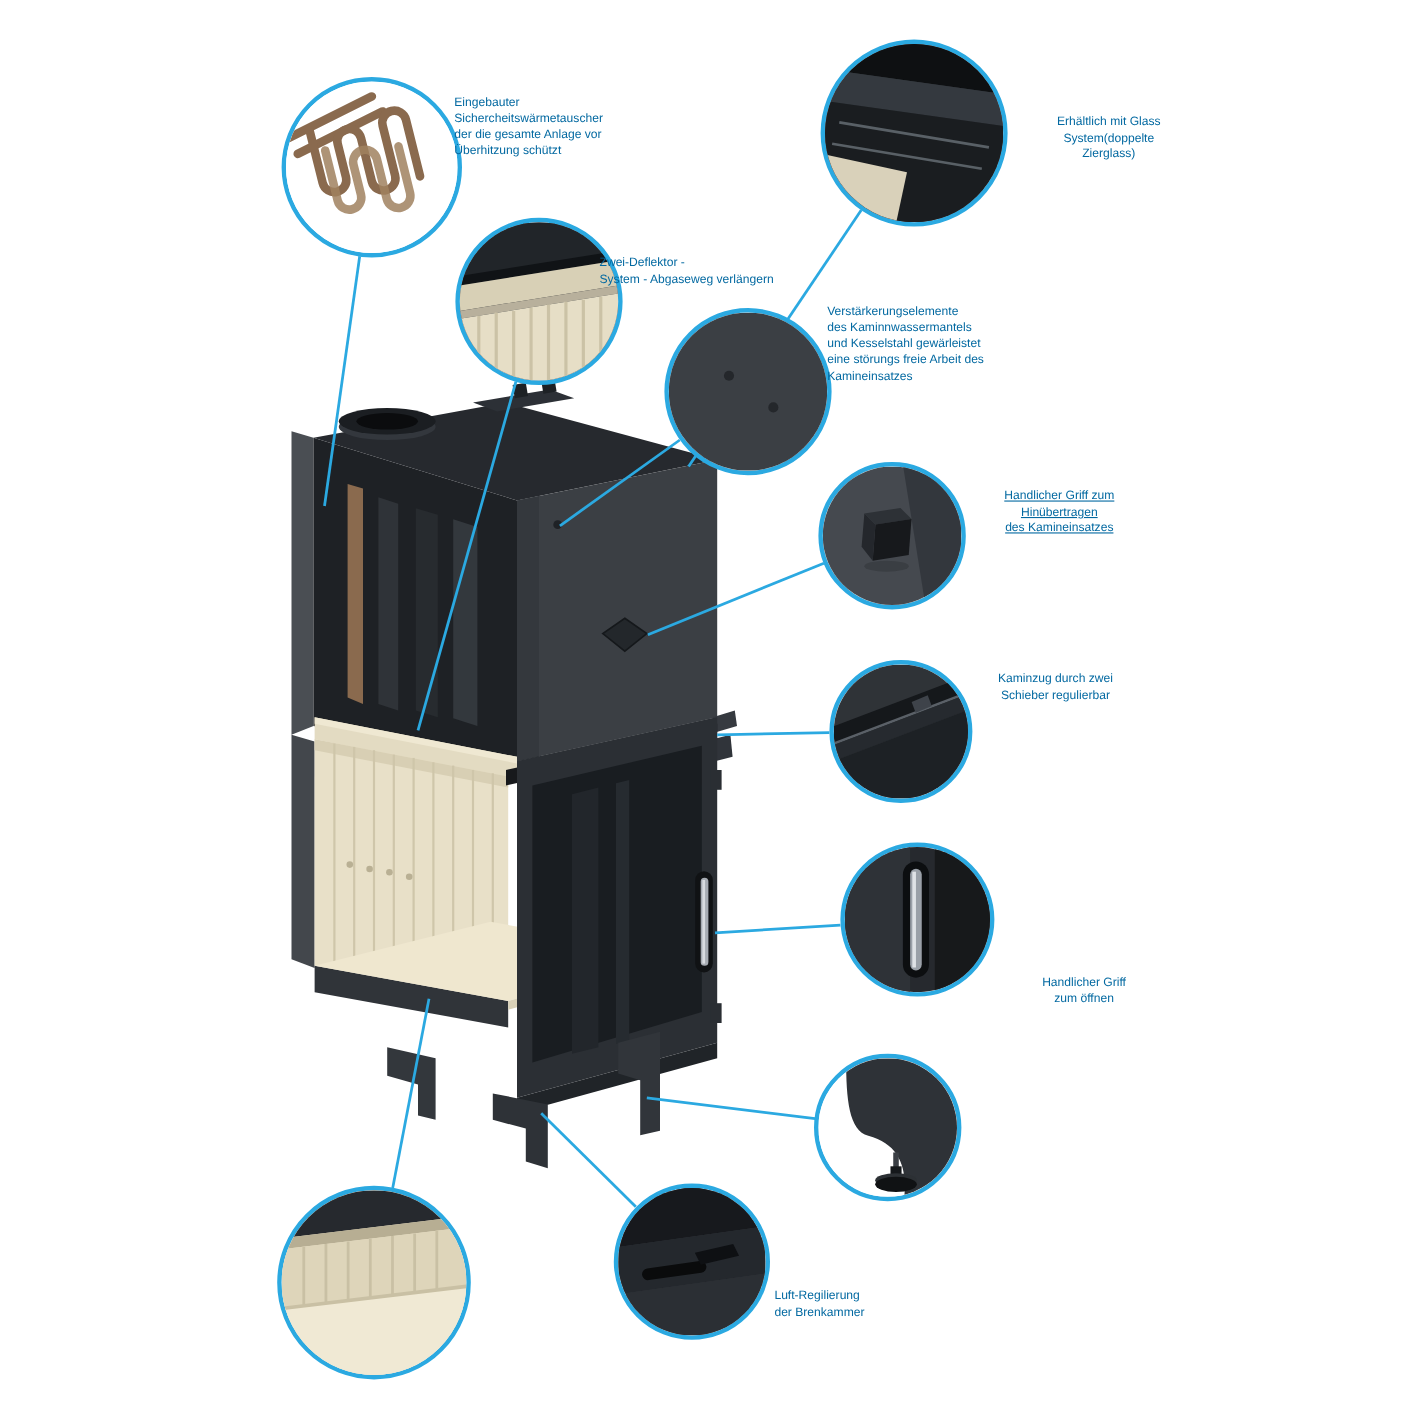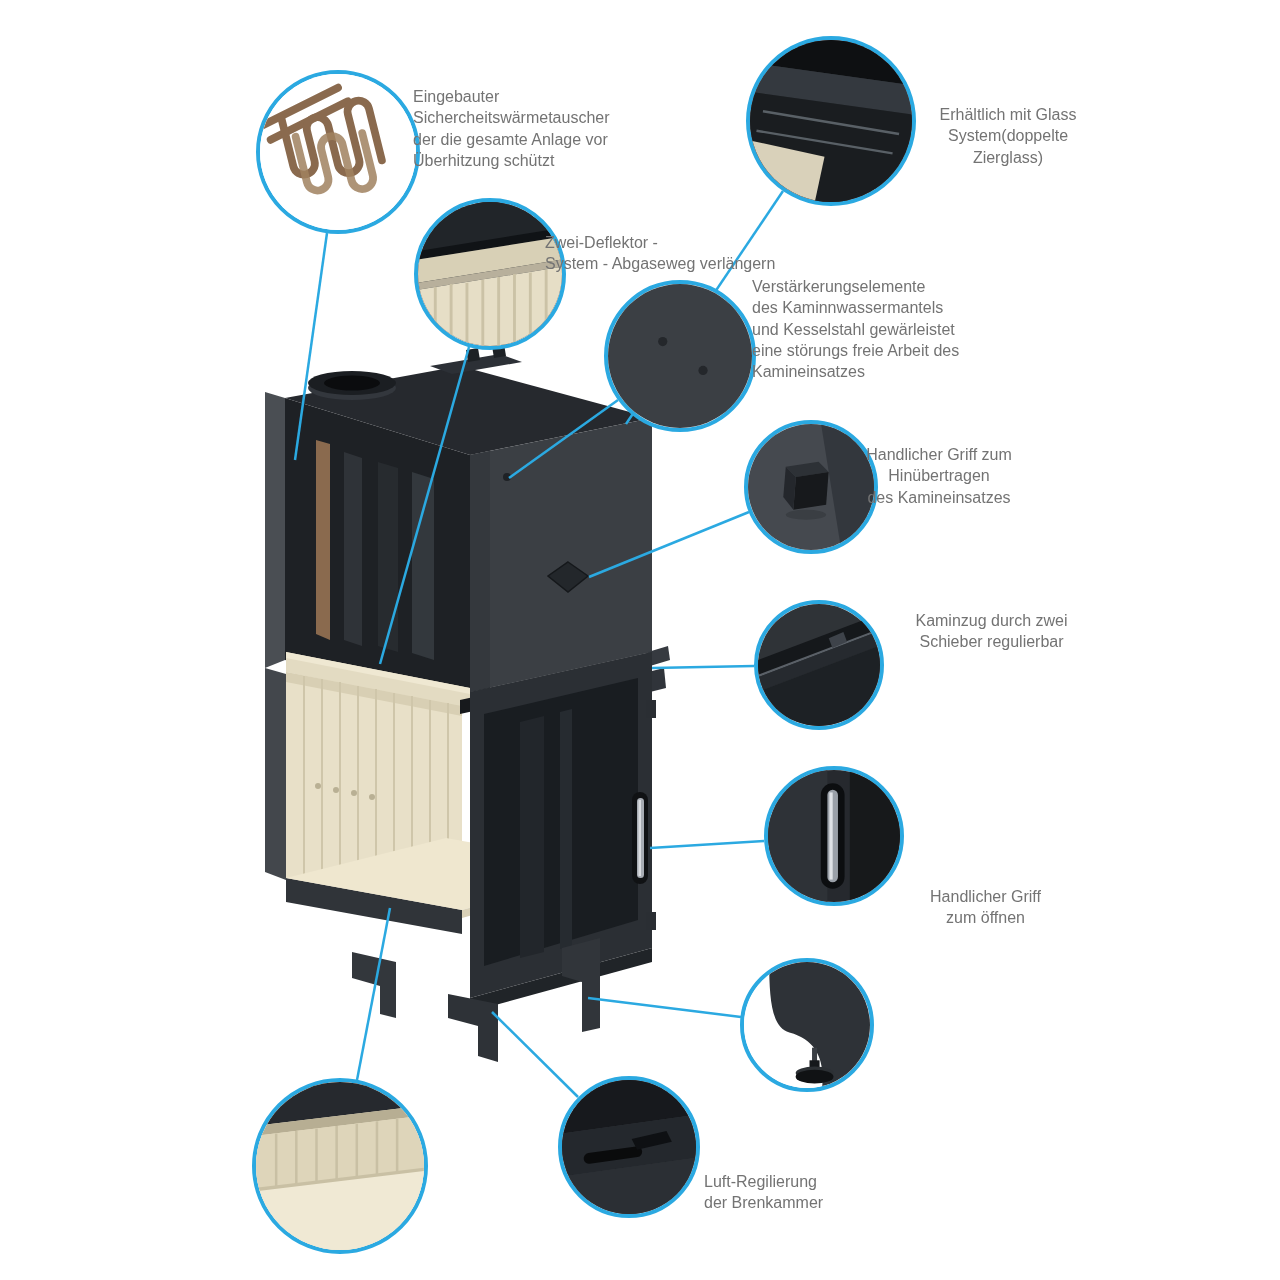--- a/index.html
+++ b/index.html
@@ -2,22 +2,22 @@
 <html><head>
 <meta charset="utf-8">
 <style>
   html,body{margin:0;padding:0;background:#fff;}
   .stage{position:relative;width:1280px;height:1280px;background:#ffffff;
          font-family:"Liberation Sans",sans-serif;overflow:hidden;}
   .layer{position:absolute;left:0;top:0;width:1280px;height:1280px;pointer-events:none;}
   .callout-circle{position:absolute;border-radius:50%;border:4px solid #2BA9E1;
          overflow:hidden;box-sizing:border-box;background:#fff;}
   .callout-circle svg{display:block;width:100%;height:100%;}
-  .label{position:absolute;white-space:pre-line;font-size:16px;line-height:1.33;
-         color:#737373;}
+  .label{position:absolute;white-space:pre-line;font-size:11px;line-height:1.33;
+         color:#0369a1;}
   .label.center{text-align:center;}
 </style>
 </head>
 <body>
 
 <div class="stage">
 
   <svg class="layer" viewBox="0 0 1280 1280">
 
     <g>
@@ -252,23 +252,23 @@
   <div class="label" style="left:903px;top:104px;width:210px;text-align:center;">Erhältlich mit Glass
 System(doppelte
 Zierglass)</div>
   <div class="label" style="left:545px;top:232px;width:290px;">Zwei-Deflektor -
 System - Abgaseweg verlängern</div>
   <div class="label" style="left:752px;top:276px;width:272px;">Verstärkerungselemente
 des Kaminnwassermantels
 und Kesselstahl gewärleistet
 eine störungs freie Arbeit des
 Kamineinsatzes</div>
-  <div class="label center" style="left:832px;top:444px;width:214px;">Handlicher Griff zum
+  <div class="label center" style="left:856px;top:444px;width:214px;text-decoration:underline;">Handlicher Griff zum
 Hinübertragen
 des Kamineinsatzes</div>
-  <div class="label center" style="left:884px;top:610px;width:215px;">Kaminzug durch zwei
+  <div class="label center" style="left:852px;top:610px;width:215px;">Kaminzug durch zwei
 Schieber regulierbar</div>
   <div class="label center" style="left:898px;top:886px;width:175px;">Handlicher Griff
 zum öffnen</div>
   <div class="label" style="left:704px;top:1155px;width:185px;margin-top:16px;">Luft-Regilierung
 der Brenkammer</div>
 
 </div>
 
 </body></html>

